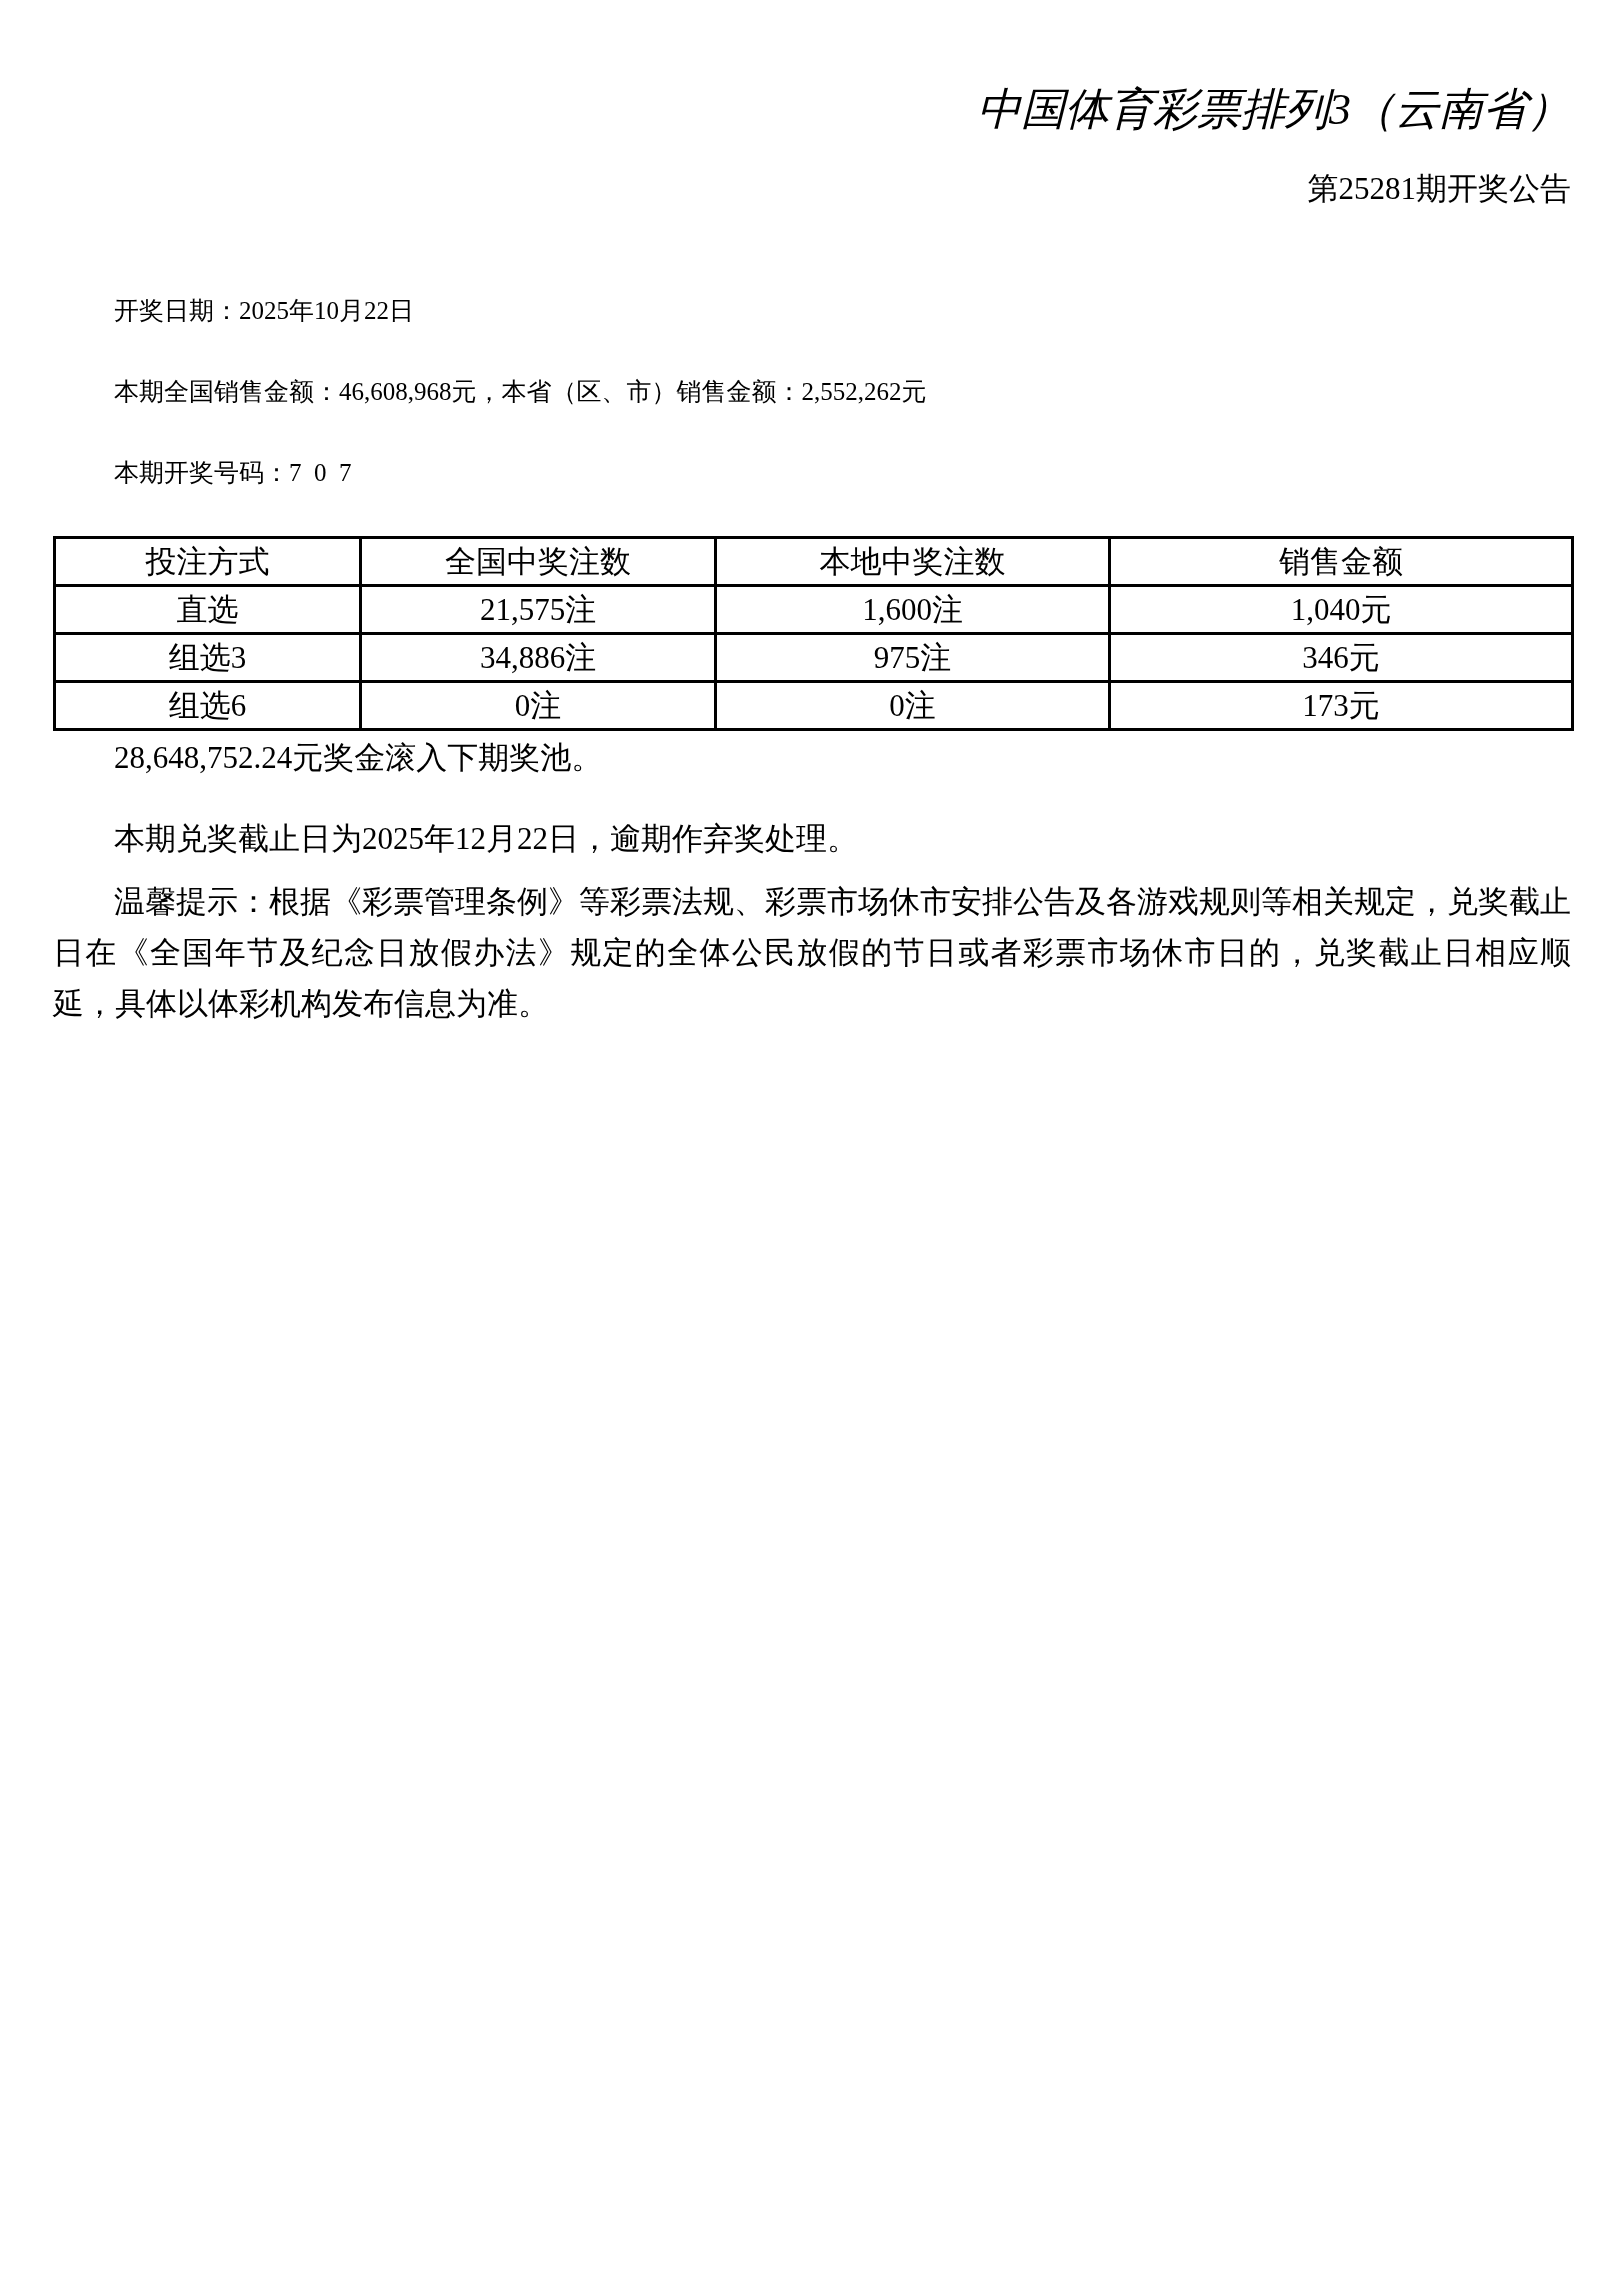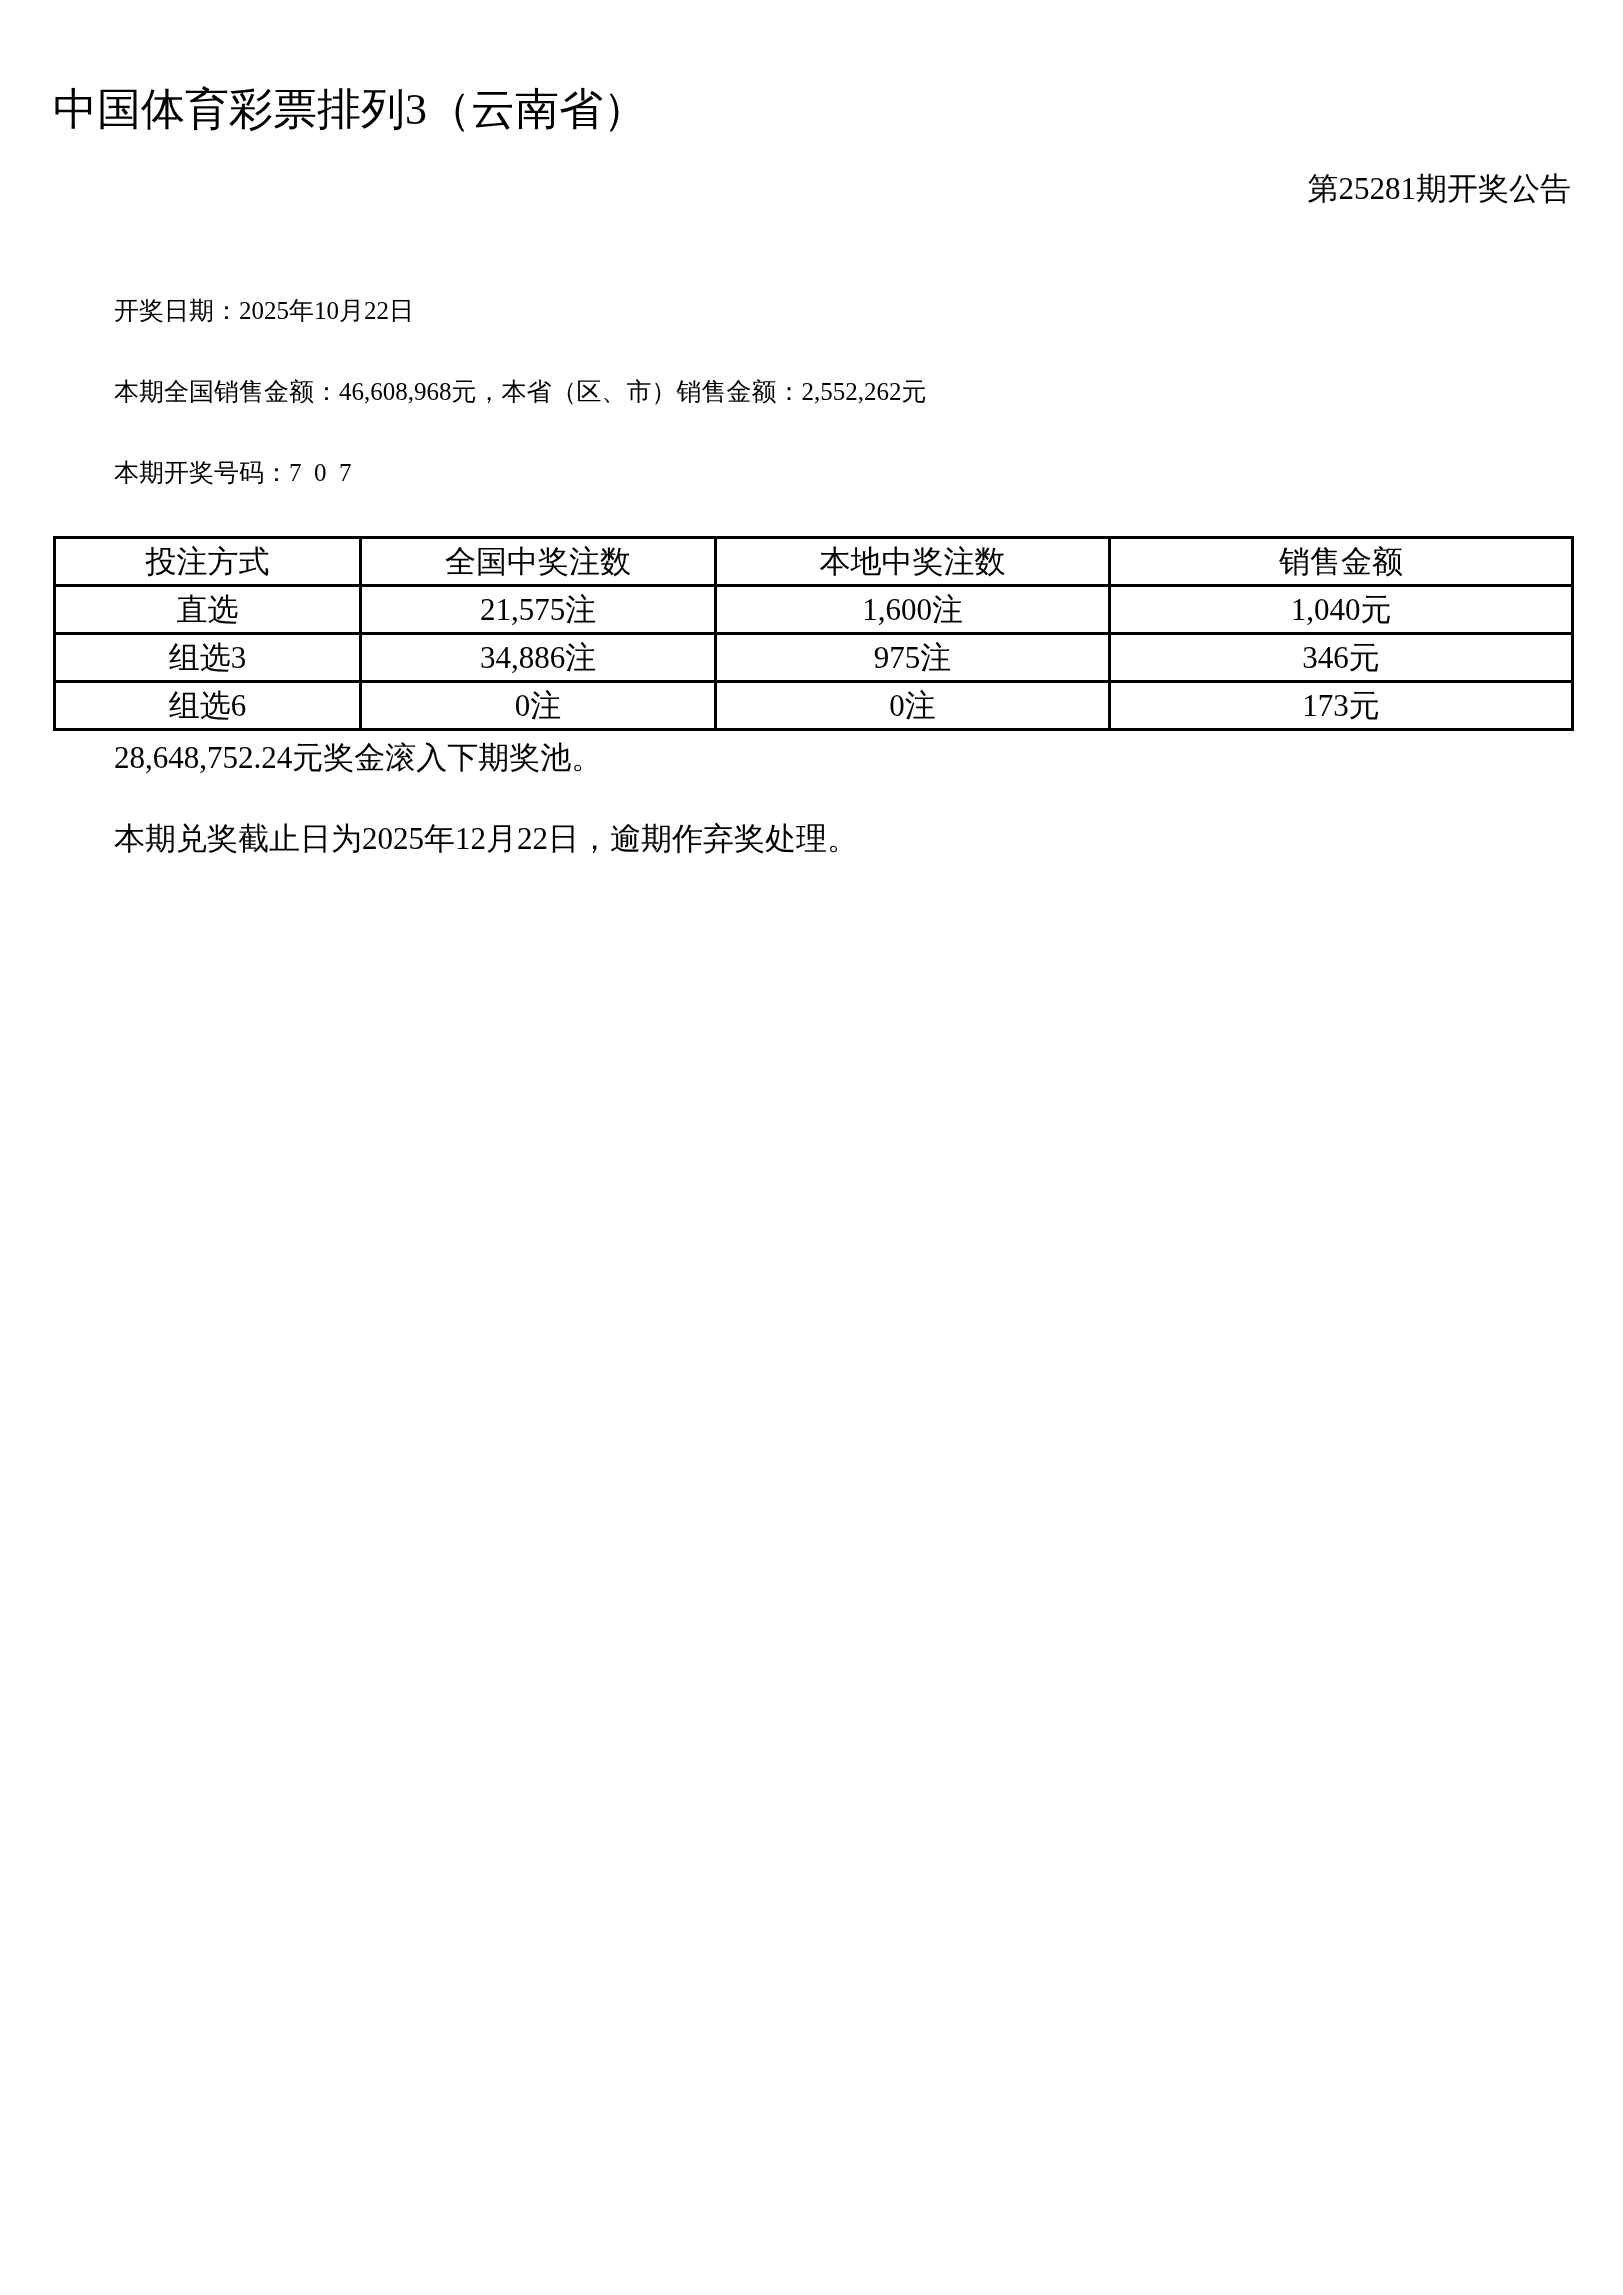--- a/index.html
+++ b/index.html
@@ -15,22 +15,23 @@
       color: #000000;
       font-family: "Liberation Serif", "DejaVu Serif", serif;
       box-sizing: border-box;
       padding: 0 53px 0 53px;
       overflow: hidden;
     }
     .doc-title {
       font-size: 44px;
       line-height: 44px;
       font-weight: normal;
-      text-align: left;
+      text-align: right;
       margin: 88px 0 0 0;
+      font-style: italic;
     }
     .doc-subtitle {
       font-size: 31px;
       line-height: 31px;
       font-weight: normal;
       text-align: right;
       margin: 41px 0 0 0;
     }
     p.body-line {
       font-size: 25px;
@@ -127,15 +128,16 @@
         <td class="cell-num">0注</td>
         <td class="cell-num">173元</td>
       </tr>
     </tbody>
   </table>
 
   <p class="note-line note-rollover">28,648,752.24元奖金滚入下期奖池。</p>
 
   <p class="note-line note-deadline">本期兑奖截止日为2025年12月22日，逾期作弃奖处理。</p>
 
+  <p class="note-line note-reminder">温馨提示：根据《彩票管理条例》等彩票法规、彩票市场休市安排公告及各游戏规则等相关规定，兑奖截止日在《全国年节及纪念日放假办法》规定的全体公民放假的节日或者彩票市场休市日的，兑奖截止日相应顺延，具体以体彩机构发布信息为准。</p>
 
 </div>
 
 
 </body></html>

